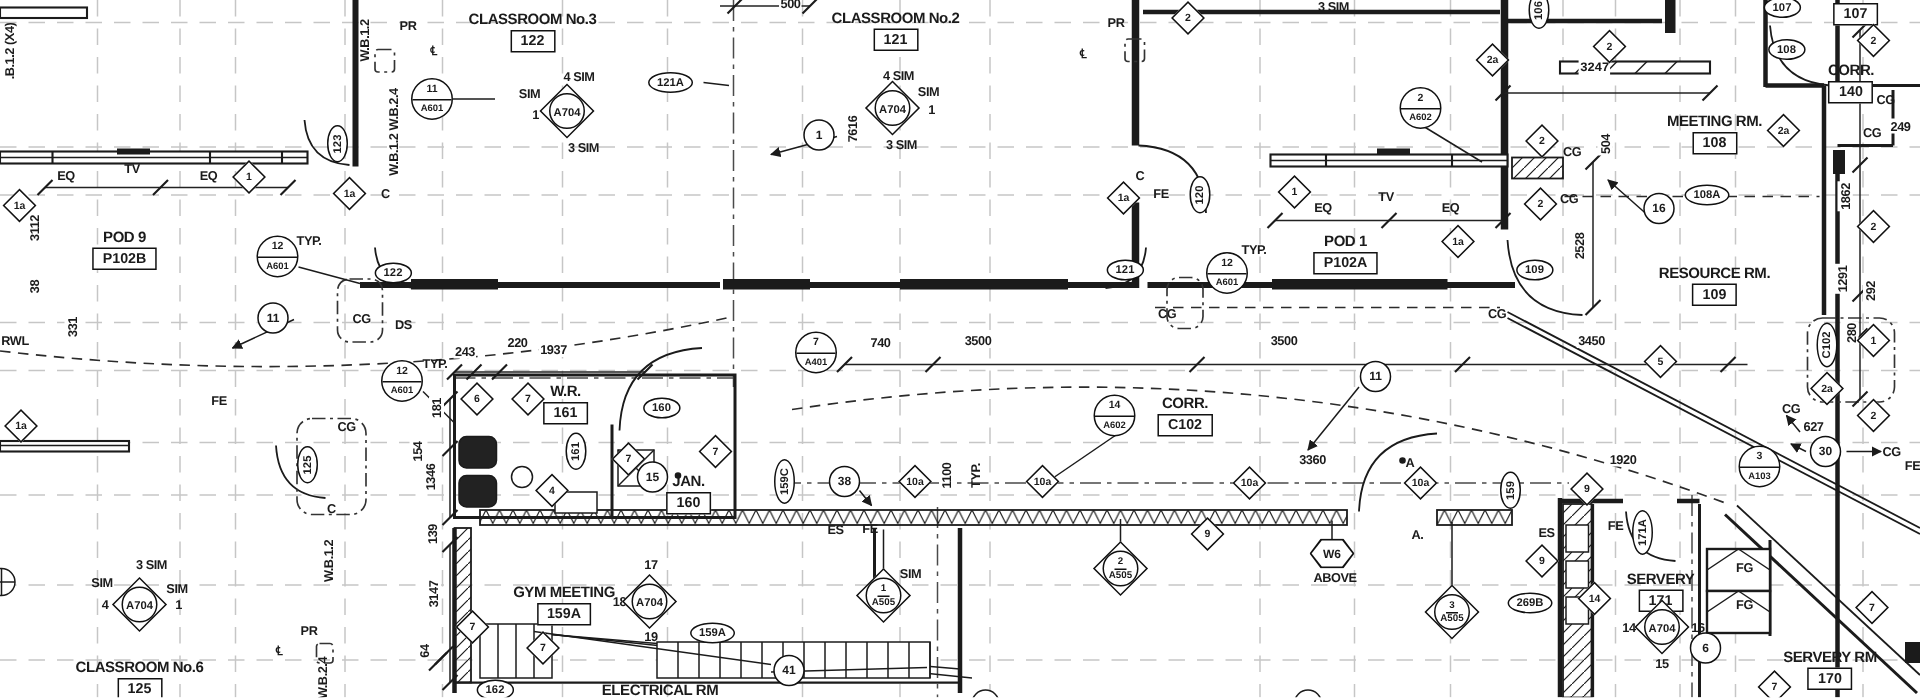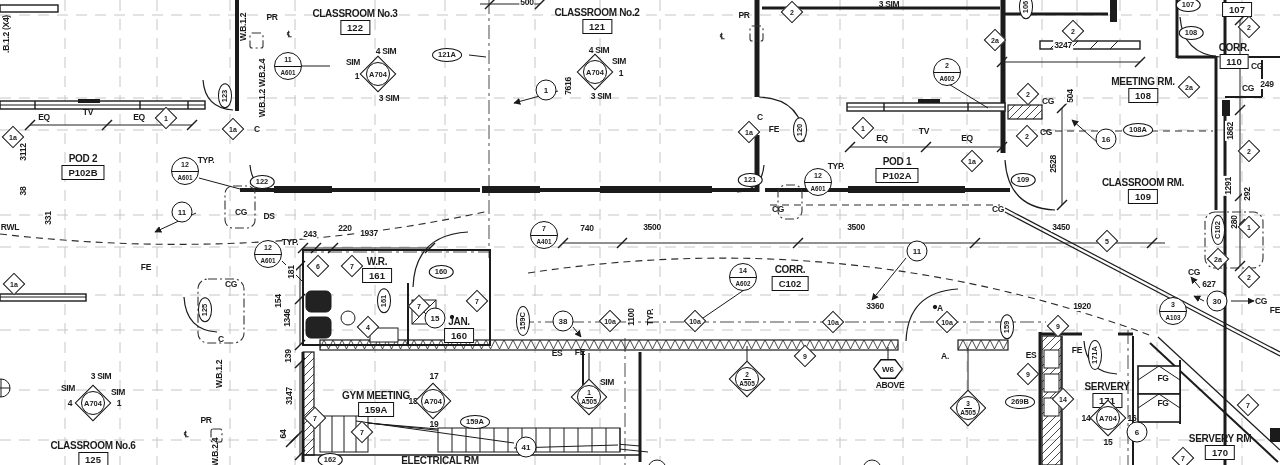--- a/index.html
+++ b/index.html
@@ -331,37 +331,37 @@
       <line x1="286" y1="447" x2="298" y2="435" stroke-width="1.4"></line>
       <circle cx="935" cy="307" r="1.7" fill="#1b1b1b"></circle>
       <circle cx="452" cy="317" r="1.7" fill="#1b1b1b"></circle>
     </g>
   </svg>
 
   <div id="labels">
       <div class="room" style="left: 355px; top: 8px;"><div class="rname">CLASSROOM No.3</div><div class="rnum">122</div></div>
       <div class="room" style="left: 597px; top: 7px;"><div class="rname">CLASSROOM No.2</div><div class="rnum">121</div></div>
       <div class="room" style="left: 1237px; top: 1px;"><div class="rnum">107</div></div>
-      <div class="room" style="left: 1234px; top: 42px;"><div class="rname">CORR.</div><div class="rnum">110</div></div>
+      <div class="room" style="left: 1234px; top: 42px;"><div class="rname">CORR.</div><div class="rnum">140</div></div>
       <div class="room" style="left: 1143px; top: 76px;"><div class="rname">MEETING RM.</div><div class="rnum">108</div></div>
-      <div class="room" style="left: 83px; top: 153px;"><div class="rname">POD 2</div><div class="rnum">P102B</div></div>
+      <div class="room" style="left: 83px; top: 153px;"><div class="rname">POD 9</div><div class="rnum">P102B</div></div>
       <div class="room" style="left: 897px; top: 156px;"><div class="rname">POD 1</div><div class="rnum">P102A</div></div>
-      <div class="room" style="left: 1143px; top: 177px;"><div class="rname">CLASSROOM RM.</div><div class="rnum">109</div></div>
+      <div class="room" style="left: 1143px; top: 177px;"><div class="rname">RESOURCE RM.</div><div class="rnum">109</div></div>
       <div class="room" style="left: 377px; top: 256px;"><div class="rname">W.R.</div><div class="rnum">161</div></div>
       <div class="room" style="left: 790px; top: 264px;"><div class="rname">CORR.</div><div class="rnum">C102</div></div>
       <div class="room" style="left: 459px; top: 316px;"><div class="rname">JAN.</div><div class="rnum">160</div></div>
       <div class="room" style="left: 376px; top: 390px;"><div class="rname">GYM MEETING</div><div class="rnum">159A</div></div>
       <div class="room" style="left: 1107px; top: 381px;"><div class="rname">SERVERY</div><div class="rnum">171</div></div>
       <div class="room" style="left: 93px; top: 440px;"><div class="rname">CLASSROOM No.6</div><div class="rnum">125</div></div>
       <div class="room" style="left: 1220px; top: 433px;"><div class="rname">SERVERY RM</div><div class="rnum">170</div></div>
       <div class="room" style="left: 440px; top: 455px;">
         <div class="rname">ELECTRICAL RM</div>
       </div>
       <div class="dim" style="left: 527px; top: 2px;">500</div>
-      <div class="dim" style="left: 1063px; top: 45px;">3247</div>
+      <div class="dim" style="left: 1063px; top: 45px; font-family: Liberation Mono, monospace;">3247</div>
       <div class="dim" style="left: 1267px; top: 84px;">249</div>
       <div class="dim v" style="left: 568px; top: 86px;">7616</div>
       <div class="dim v" style="left: 23px; top: 152px;">3112</div>
       <div class="dim v" style="left: 23px; top: 191px;">38</div>
       <div class="dim v" style="left: 48px; top: 218px;">331</div>
       <div class="dim v" style="left: 1070px; top: 96px;">504</div>
       <div class="dim v" style="left: 1230px; top: 131px;">1862</div>
       <div class="dim v" style="left: 1053px; top: 164px;">2528</div>
       <div class="dim v" style="left: 1228px; top: 186px;">1291</div>
       <div class="dim v" style="left: 1247px; top: 194px;">292</div>

